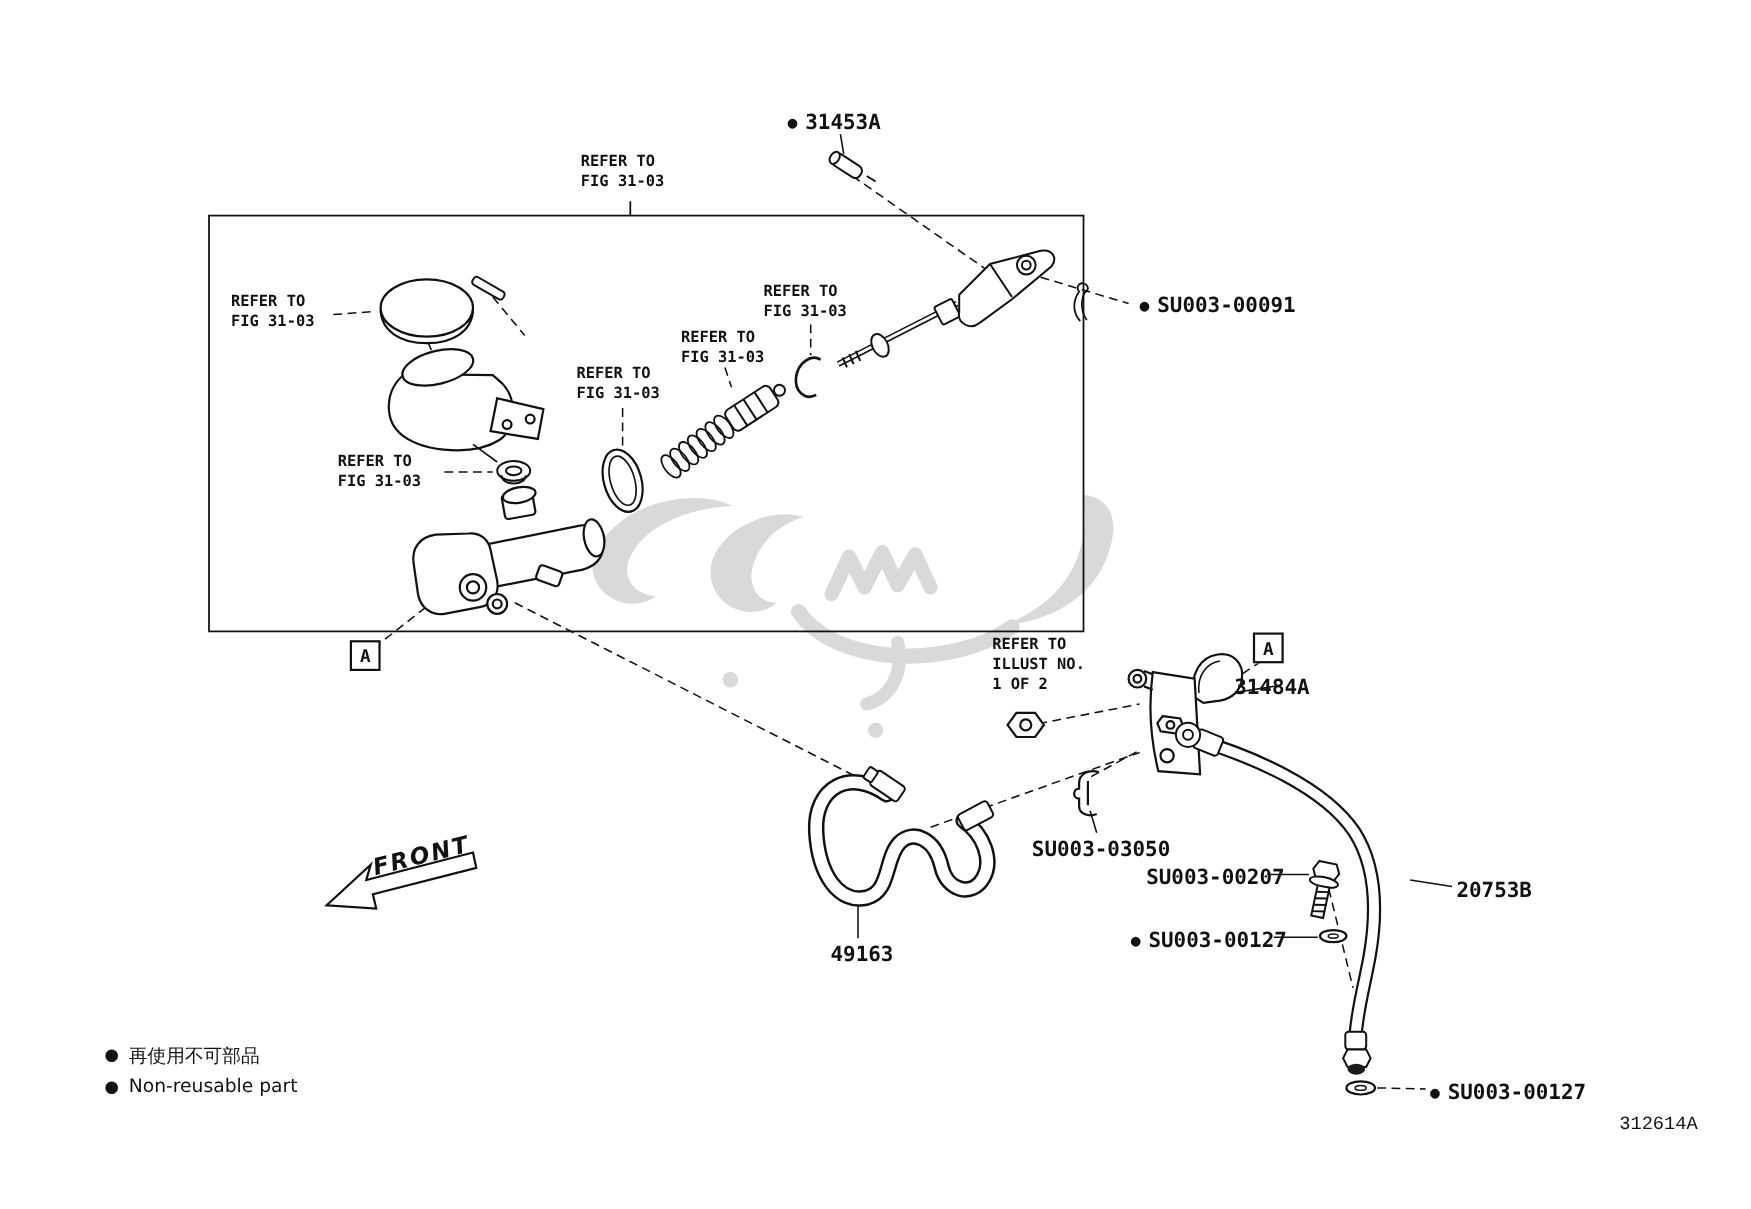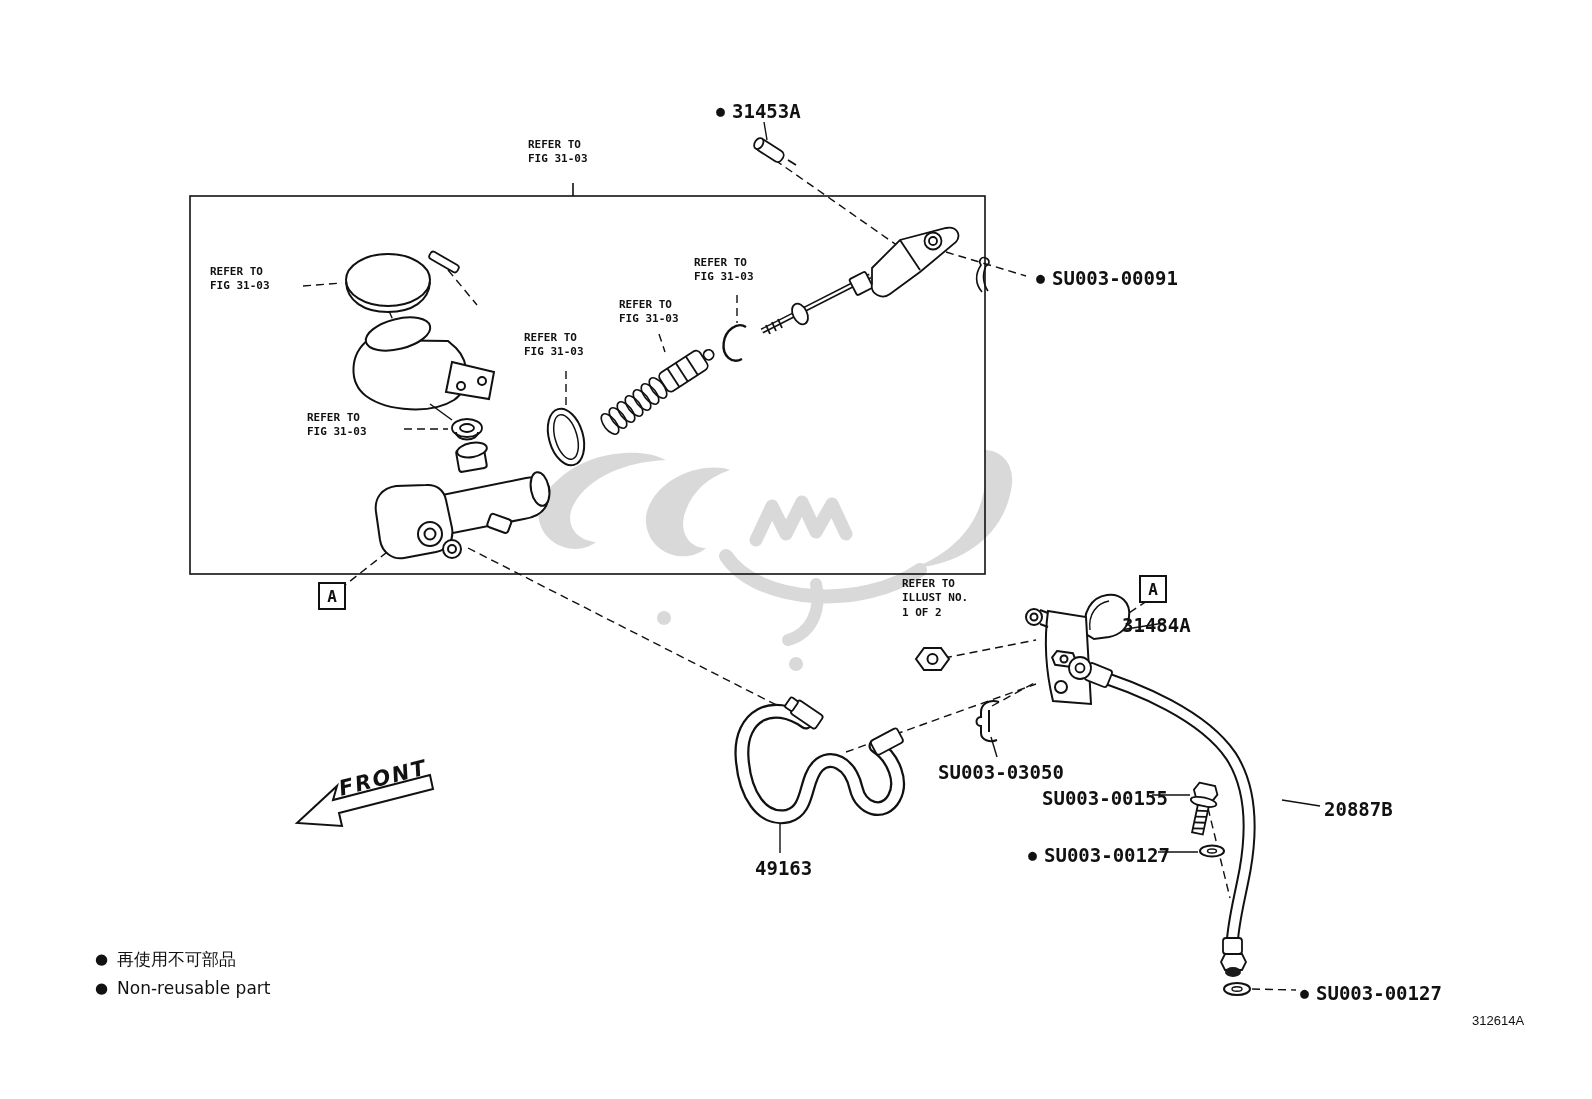--- a/index.html
+++ b/index.html
@@ -1,30 +1,30 @@
 <!DOCTYPE html>
 <html><head>
 <meta charset="utf-8">
 <style>
   html,body{margin:0;padding:0;background:#fff}
   .canvas{position:relative;width:1592px;height:1099px;background:#fff;overflow:hidden;
           font-family:"DejaVu Sans Mono",monospace;color:#111}
   .art{position:absolute;left:0;top:0}
-  .lbl{position:absolute;font-weight:bold;font-size:11px;line-height:1.3;white-space:pre-line}
+  .lbl{position:absolute;font-weight:bold;font-size:14px;line-height:1.3;white-space:pre-line}
   .pn{font-size:19px}
   .row{display:flex;align-items:center;gap:7px;white-space:nowrap}
   .bullet{font-size:15px;line-height:1}
   .marker-box{position:absolute;width:24px;height:24px;border:2px solid #111;background:#fff;
               display:flex;align-items:center;justify-content:center;font-size:16px;font-weight:bold}
   .front-label{position:absolute;font-family:"DejaVu Sans",sans-serif;font-style:italic;
                font-size:21px;font-weight:bold;letter-spacing:2px;transform:rotate(-14deg)}
   .legend{position:absolute;display:flex;flex-direction:column;gap:7px;
           font-family:"DejaVu Sans",sans-serif;font-size:17px;font-weight:normal}
   .legend-row{display:flex;align-items:center;gap:9px}
-  .fig-code{position:absolute;font-family:Liberation Sans, sans-serif;font-size:13px}
+  .fig-code{position:absolute;font-family:Liberation Mono, monospace;font-size:17px}
 </style>
 </head>
 <body>
 
 <div class="canvas">
 
   <svg class="art" width="1592" height="1099" viewBox="0 0 1592 1099">
 
     <g fill="#d9d9d9" stroke="none">
       <path d="M560,478 C588,452 640,446 666,460 C624,462 588,478 574,504 C564,522 574,540 596,542 C578,556 548,548 540,524 C534,504 546,490 560,478 Z"></path>
@@ -280,28 +280,28 @@
   <div class="marker-box" style="left:1139px;top:575px">A</div>
 
   <div class="lbl" style="left:902px;top:577px">REFER TO
 ILLUST NO.
 1 OF 2</div>
 
   <div class="lbl pn" style="left:1122px;top:613px">31484A</div>
 
   <div class="lbl pn" style="left:938px;top:760px">SU003-03050</div>
 
-  <div class="lbl pn" style="left:1042px;top:786px">SU003-00155</div>
+  <div class="lbl pn" style="left:1042px;top:786px">SU003-00207</div>
 
   <div class="lbl pn row" style="left:1028px;top:843px">
     <span class="bullet">●</span>
     <span>SU003-00127</span>
   </div>
 
-  <div class="lbl pn" style="left:1324px;top:797px">20887B</div>
+  <div class="lbl pn" style="left:1324px;top:797px">20753B</div>
 
   <div class="lbl pn" style="left:755px;top:856px">49163</div>
 
   <div class="lbl pn row" style="left:1300px;top:981px">
     <span class="bullet">●</span>
     <span>SU003-00127</span>
   </div>
 
   <div class="legend" style="left:95px;top:948px">
     <div class="legend-row">

